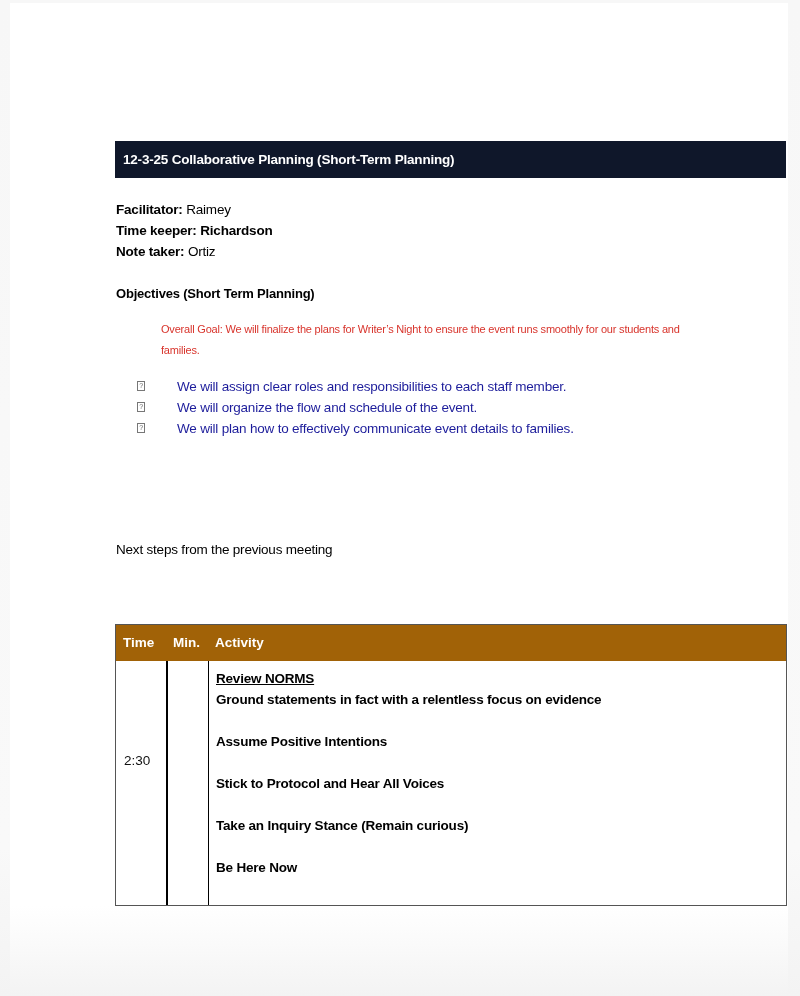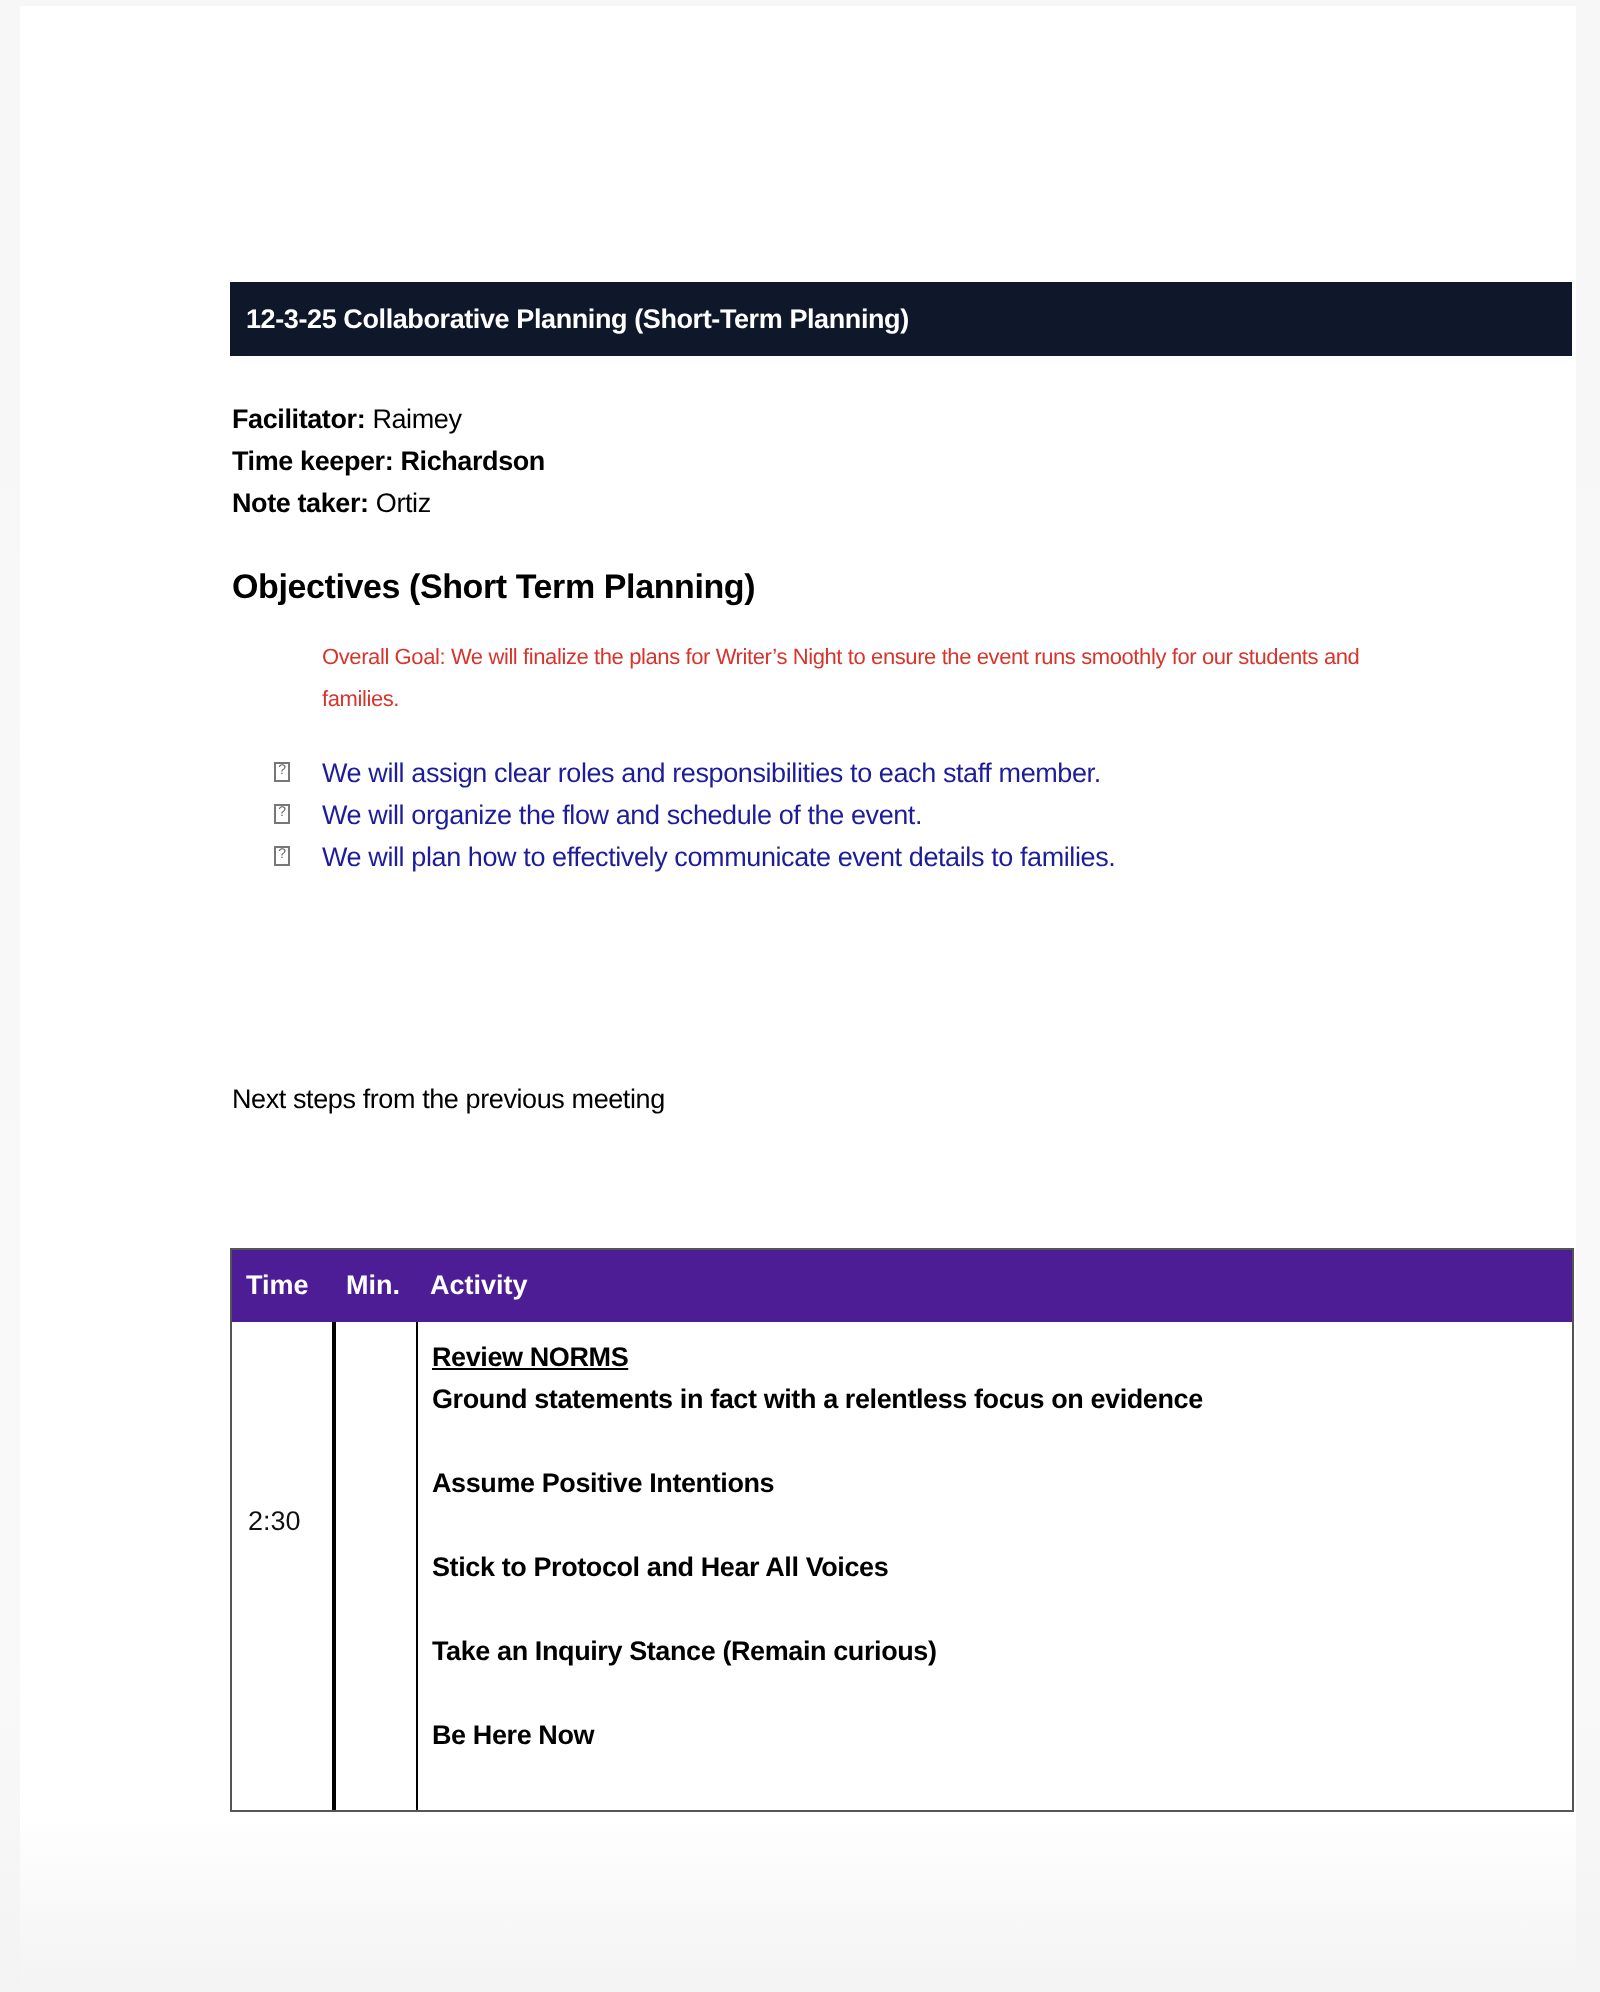--- a/index.html
+++ b/index.html
@@ -38,21 +38,21 @@
       position: absolute;
       left: 106px; top: 196px;
       font-size: 13.5px;
       line-height: 21px;
       letter-spacing: -0.2px;
     }
     .roles b { font-weight: bold; }
     .objectives-heading {
       position: absolute;
       left: 106px; top: 281px;
-      font-size: 17px;
+      font-size: 13px;
       font-weight: bold;
       line-height: 20px;
       letter-spacing: -0.2px;
     }
     .goal {
       position: absolute;
       left: 151px; top: 316px;
       width: 520px;
       color: #d8342c;
       font-size: 11px;
@@ -64,21 +64,21 @@
       left: 127px; top: 373px;
       width: 560px;
       list-style: none;
       color: #1d1d9b;
       font-size: 13.5px;
       line-height: 21px;
       letter-spacing: -0.2px;
     }
     .objectives li, .next-steps li {
       position: relative;
-      padding-left: 24px;
+      padding-left: 40px;
     }
     .bullet {
       position: absolute;
       left: 0; top: 5px;
       width: 8px; height: 10px;
       border: 1px solid #777;
       font-size: 7px;
       line-height: 8px;
       text-align: center;
       color: #666;
@@ -102,21 +102,21 @@
     }
     .agenda {
       position: absolute;
       left: 105px; top: 621px;
       width: 672px; height: 282px;
       border: 1px solid #555;
     }
     .agenda-header {
       position: absolute;
       left: 0; top: 0; width: 100%; height: 36px;
-      background: #4c1d95;
+      background: #a16207;
       color: #fff;
       font-weight: bold;
       font-size: 13.5px;
       line-height: 36px;
     }
     .agenda-header span { position: absolute; top: 0; }
     .col-line {
       position: absolute;
       top: 36px; bottom: 0;
       background: #000;

